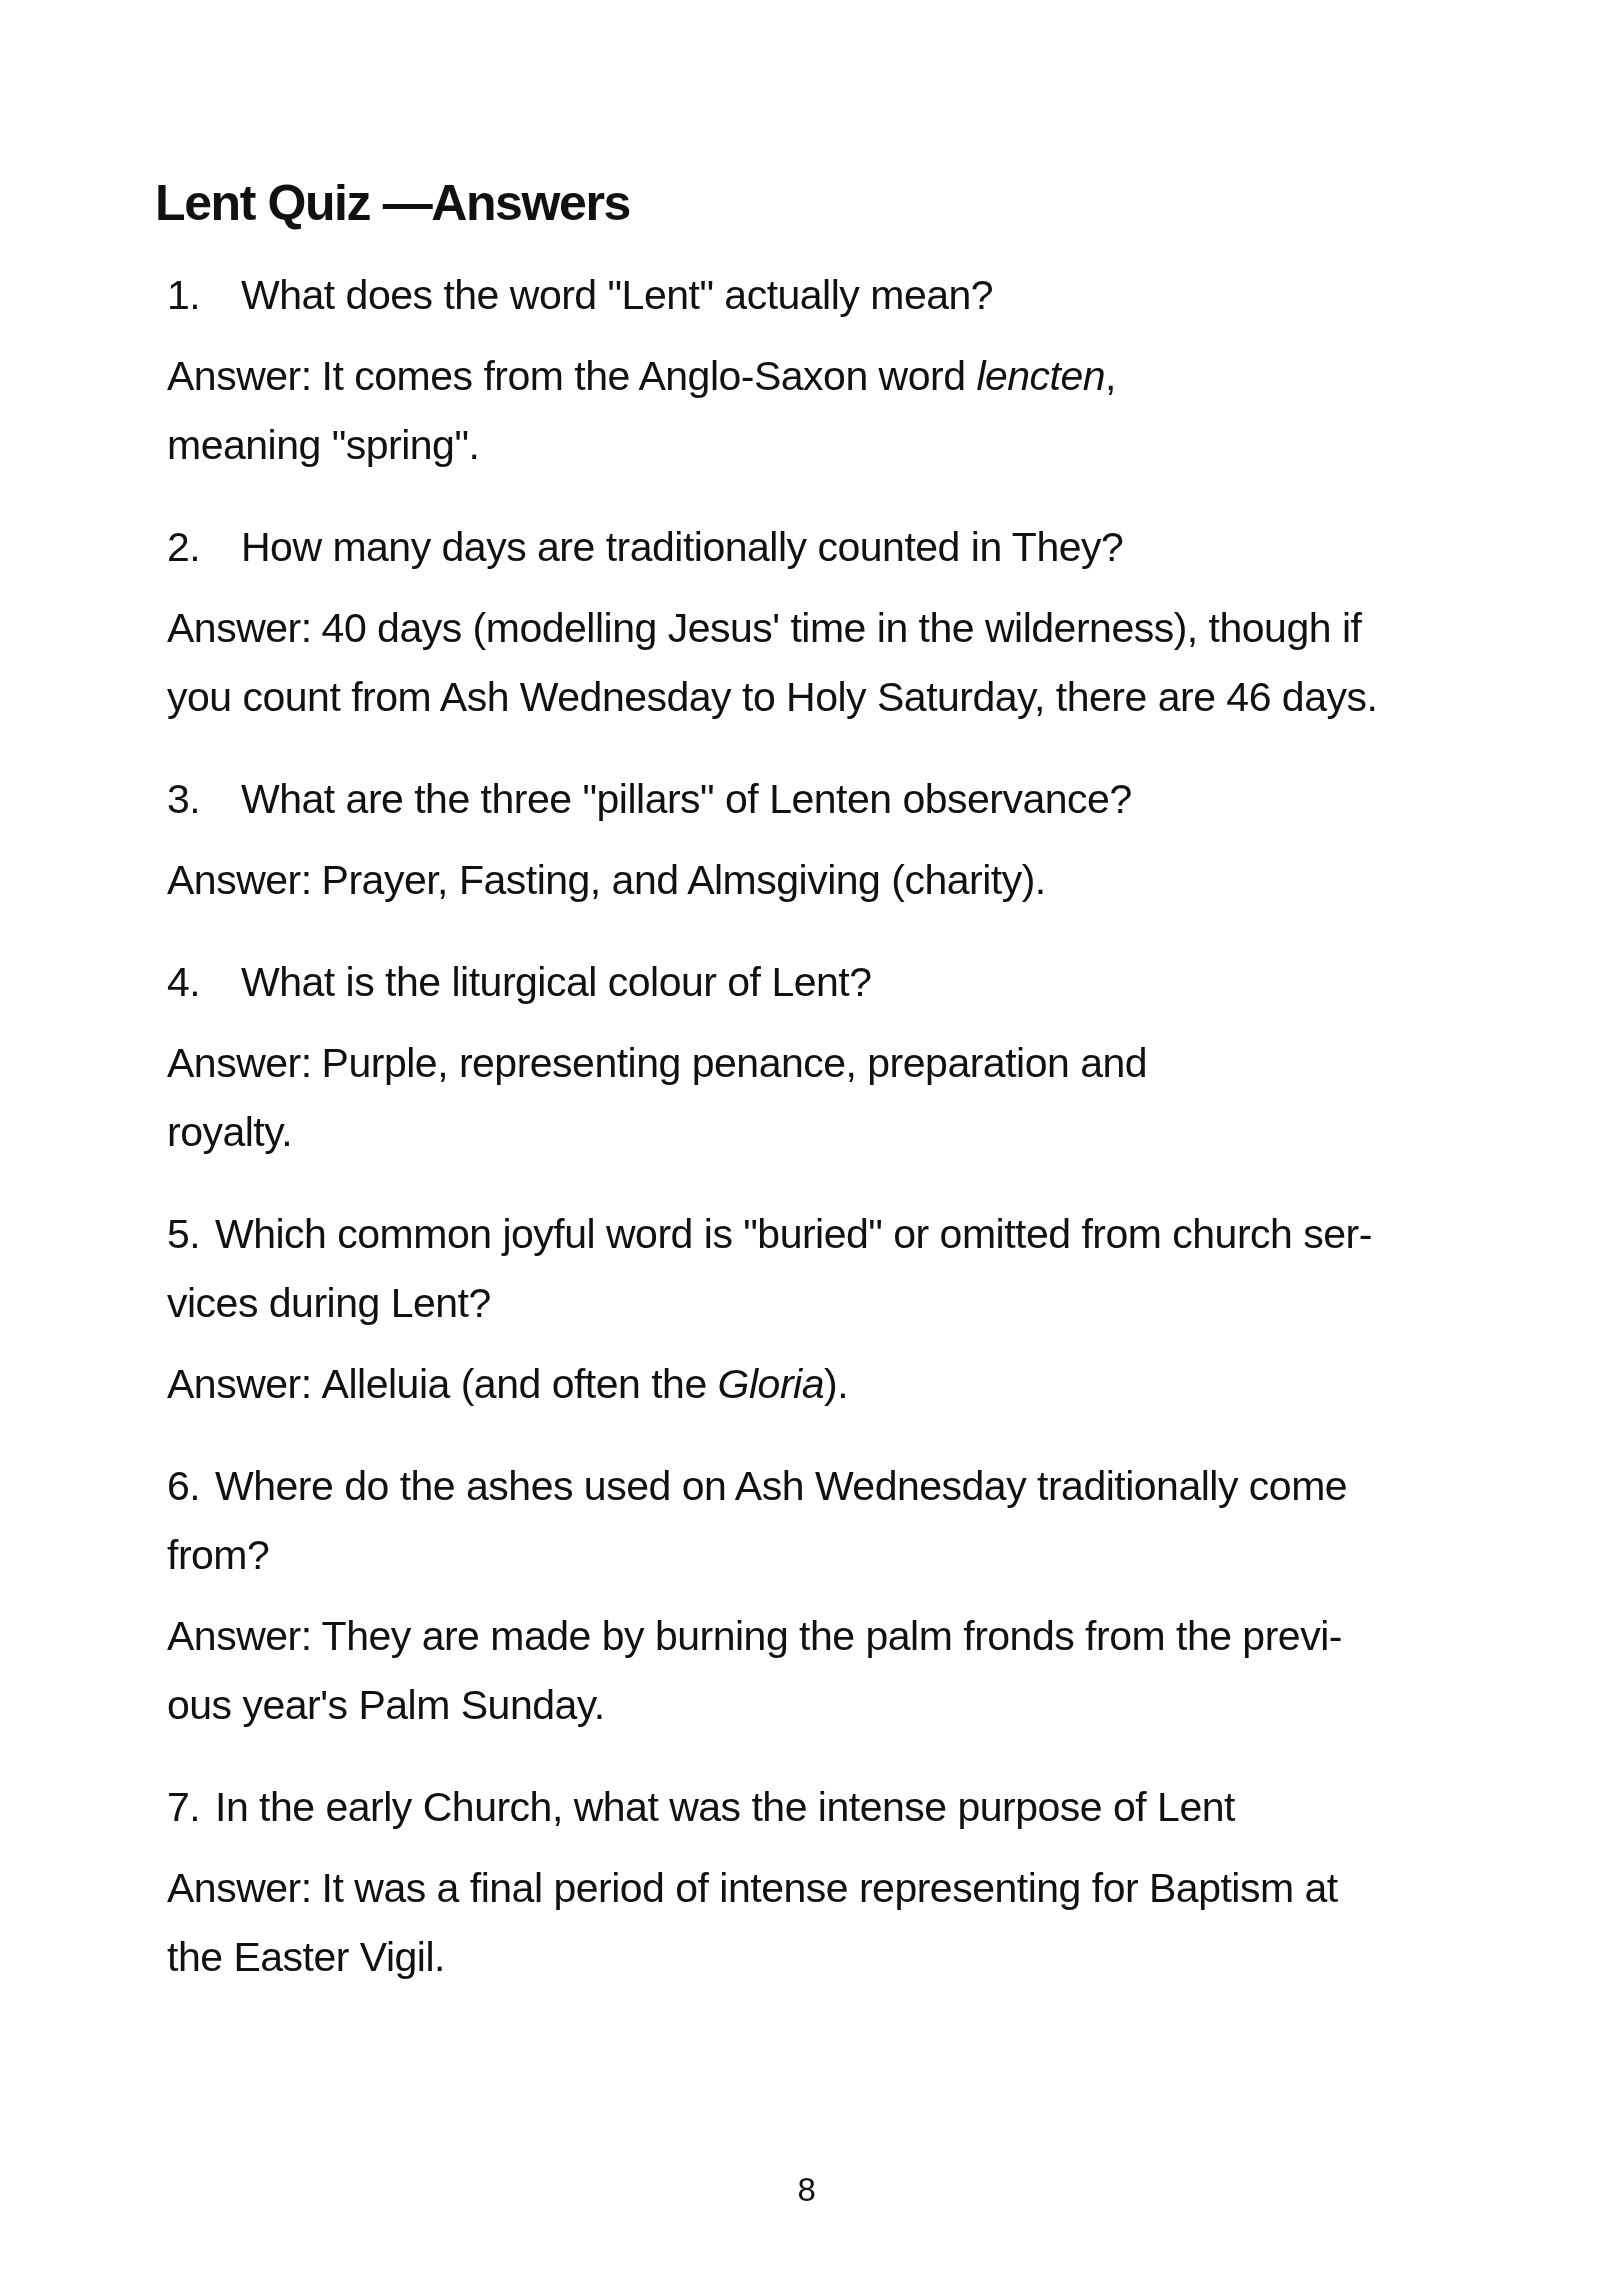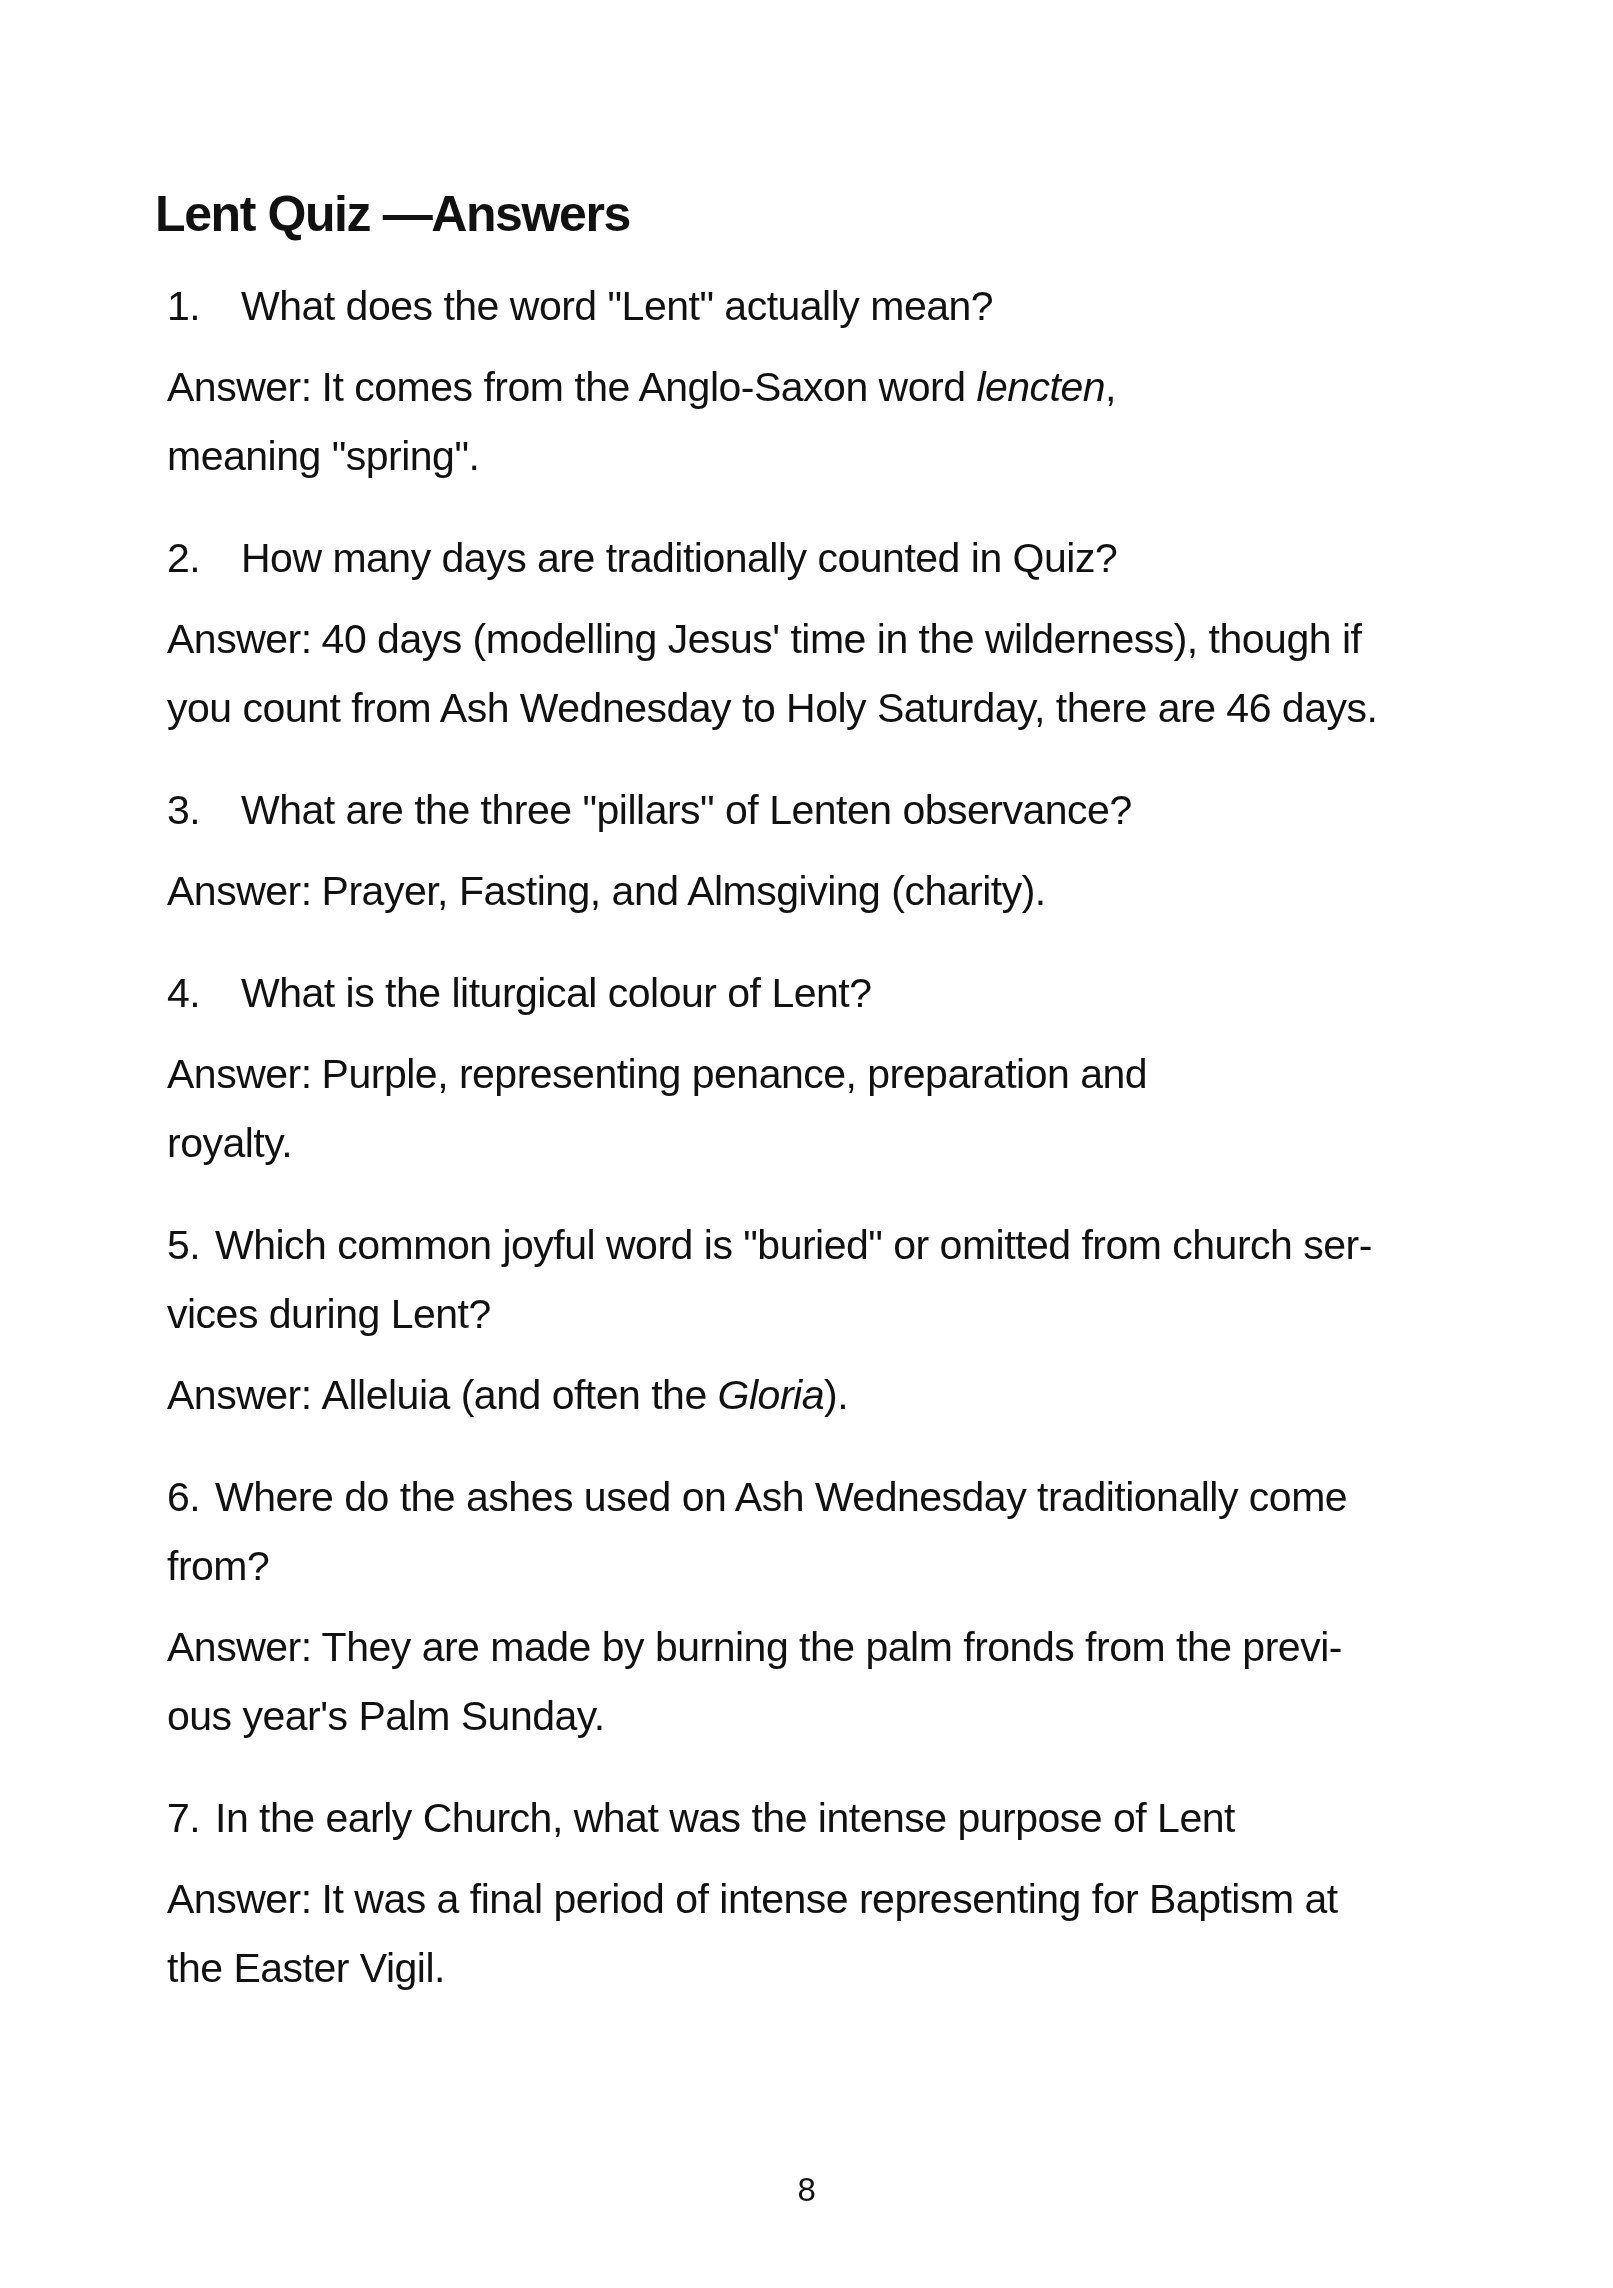--- a/index.html
+++ b/index.html
@@ -12,21 +12,21 @@
     width: 1613px;
     height: 2289px;
     background: #ffffff;
     box-sizing: border-box;
     padding: 174px 148px 0 155px;
     font-family: "Liberation Sans", "DejaVu Sans", sans-serif;
     color: #111111;
     overflow: hidden;
   }
   .doc-title {
-    margin: 11px 0 28px 0;
+    margin: 0 0 28px 0;
     font-size: 50px;
     line-height: 59px;
     font-weight: 700;
     letter-spacing: -1.4px;
     white-space: pre;
   }
   .qa-item + .qa-item {
     margin-top: 33px;
   }
   .question, .answer {
@@ -66,21 +66,21 @@
 <div class="page">
   <h1 class="doc-title">Lent Quiz —Answers</h1>
 
   <section class="qa-item">
     <p class="question"><span class="num-tab">1.</span><span>What does the word "Lent" actually mean?</span></p>
     <p class="answer"><strong class="ans-label">Answer:</strong><span>It comes from the Anglo-Saxon word </span><em>lencten</em><span>,
 meaning "spring".</span></p>
   </section>
 
   <section class="qa-item">
-    <p class="question"><span class="num-tab">2.</span><span>How many days are traditionally counted in Quiz?</span></p>
+    <p class="question"><span class="num-tab">2.</span><span>How many days are traditionally counted in They?</span></p>
     <p class="answer"><strong class="ans-label">Answer:</strong><span>40 days (modelling Jesus' time in the wilderness), though if
 you count from Ash Wednesday to Holy Saturday, there are 46 days.</span></p>
   </section>
 
   <section class="qa-item">
     <p class="question"><span class="num-tab">3.</span><span>What are the three "pillars" of Lenten observance?</span></p>
     <p class="answer"><strong class="ans-label">Answer:</strong><span>Prayer, Fasting, and Almsgiving (charity).</span></p>
   </section>
 
   <section class="qa-item">

